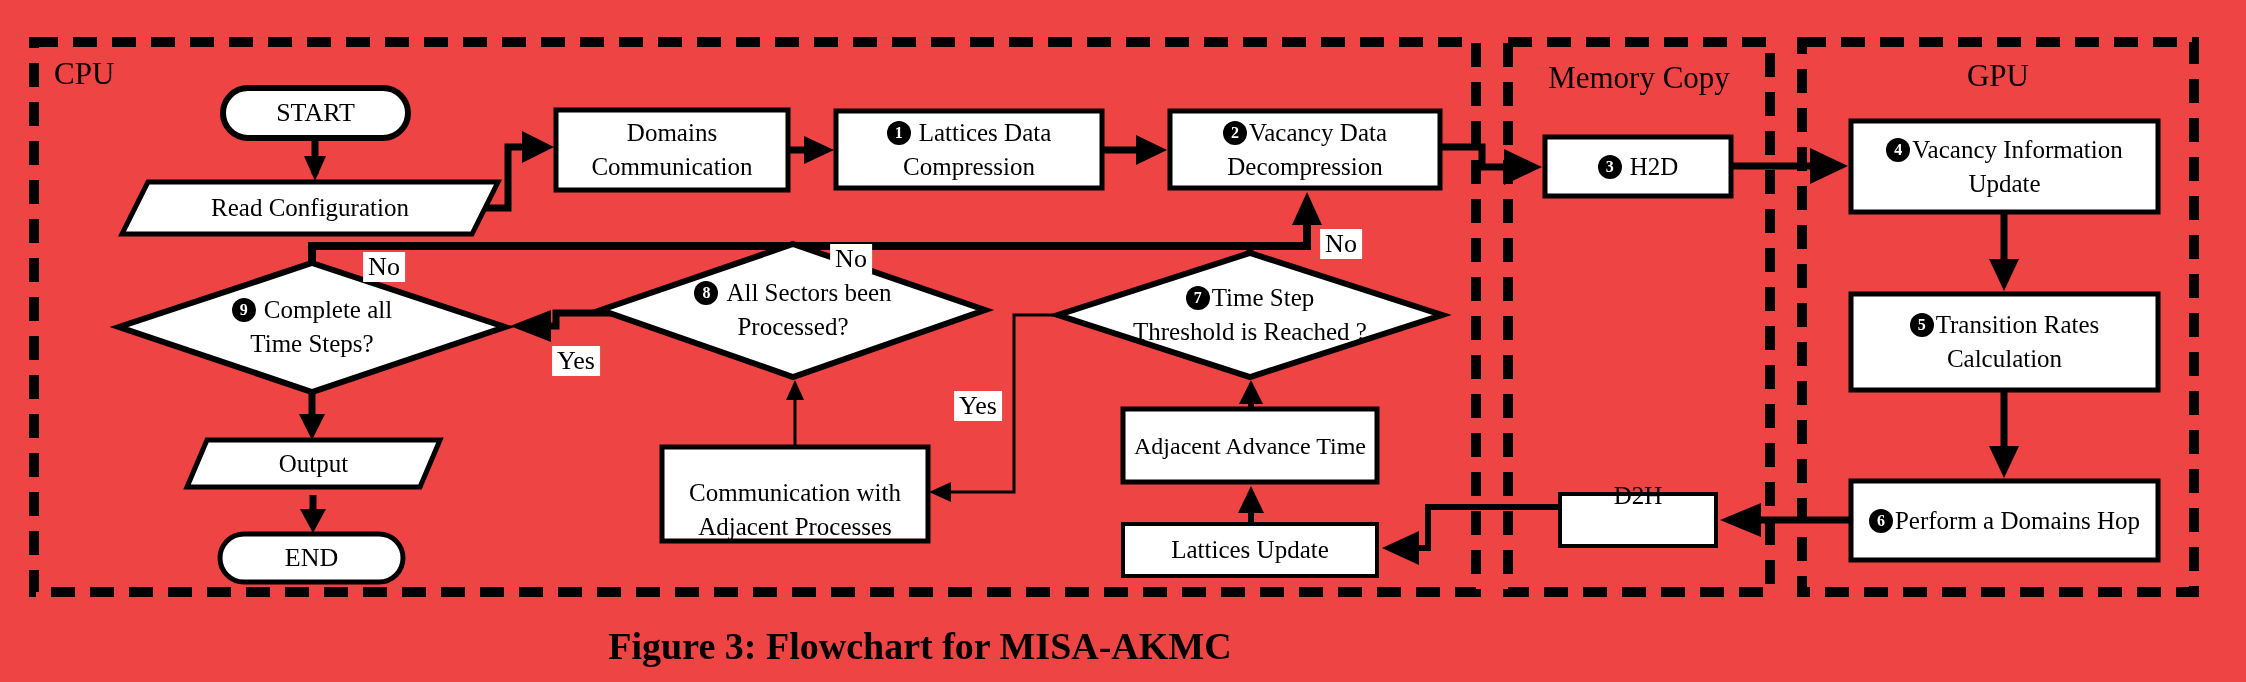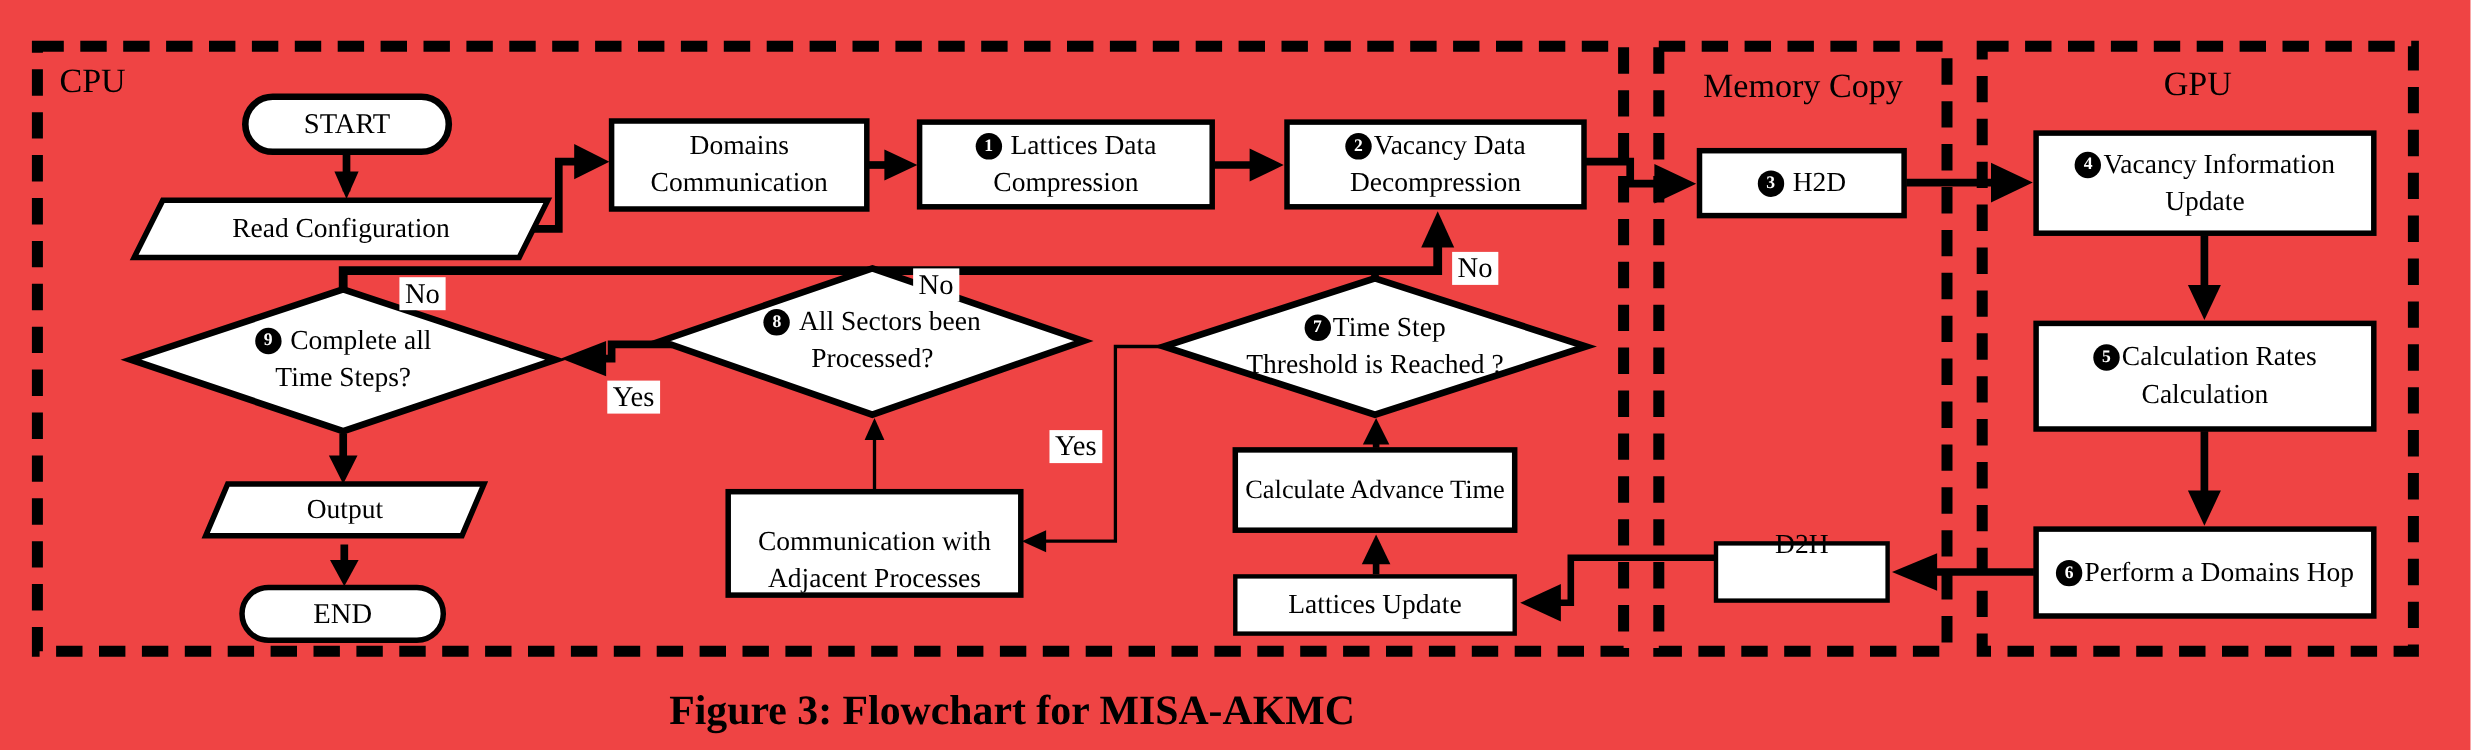--- a/index.html
+++ b/index.html
@@ -152,37 +152,37 @@
     <div class="ln">
       <span class="circ">4</span>
       <span>Vacancy Information</span>
     </div>
     <div class="ln">Update</div>
   </div>
 
   <div class="lbl" style="left:1851px;top:294px;width:307px;height:96px;">
     <div class="ln">
       <span class="circ">5</span>
-      <span>Calculation Rates</span>
+      <span>Transition Rates</span>
     </div>
     <div class="ln">Calculation</div>
   </div>
 
   <div class="lbl" style="left:1851px;top:481px;width:307px;height:79px;">
     <div class="ln">
       <span class="circ">6</span>
       <span>Perform a Domains Hop</span>
     </div>
   </div>
 
   <div class="lbl" style="left:1560px;top:470px;width:156px;height:52px;">D2H</div>
 
   <div class="lbl" style="left:1123px;top:524px;width:254px;height:52px;">Lattices Update</div>
 
-  <div class="lbl" style="left:1123px;top:409px;width:254px;height:73px;font-size:24px;">Calculate Advance Time</div>
+  <div class="lbl" style="left:1123px;top:409px;width:254px;height:73px;font-size:24px;">Adjacent Advance Time</div>
 
   <div class="lbl" style="left:1058px;top:277px;width:384px;height:76px;">
     <div class="ln">
       <span class="circ">7</span>
       <span>Time Step</span>
     </div>
     <div class="ln">Threshold is Reached ?</div>
   </div>
 
   <div class="lbl" style="left:601px;top:274px;width:384px;height:72px;">

